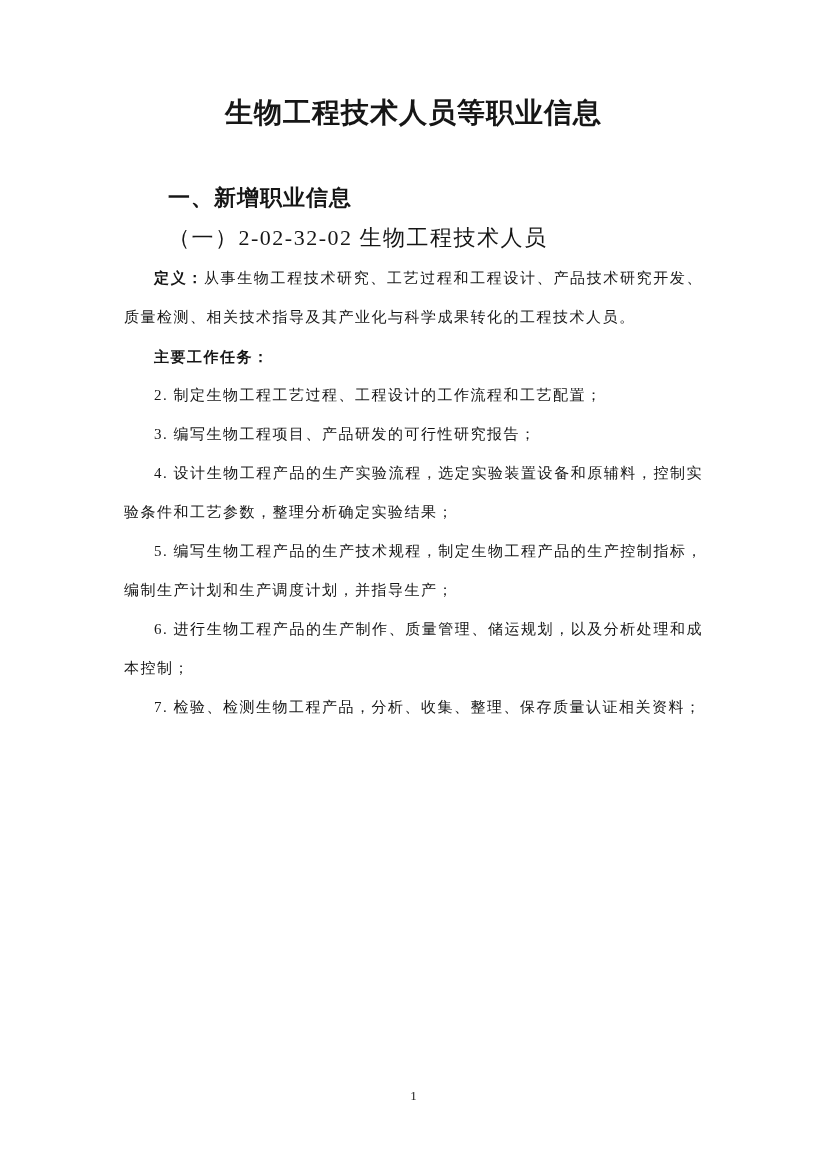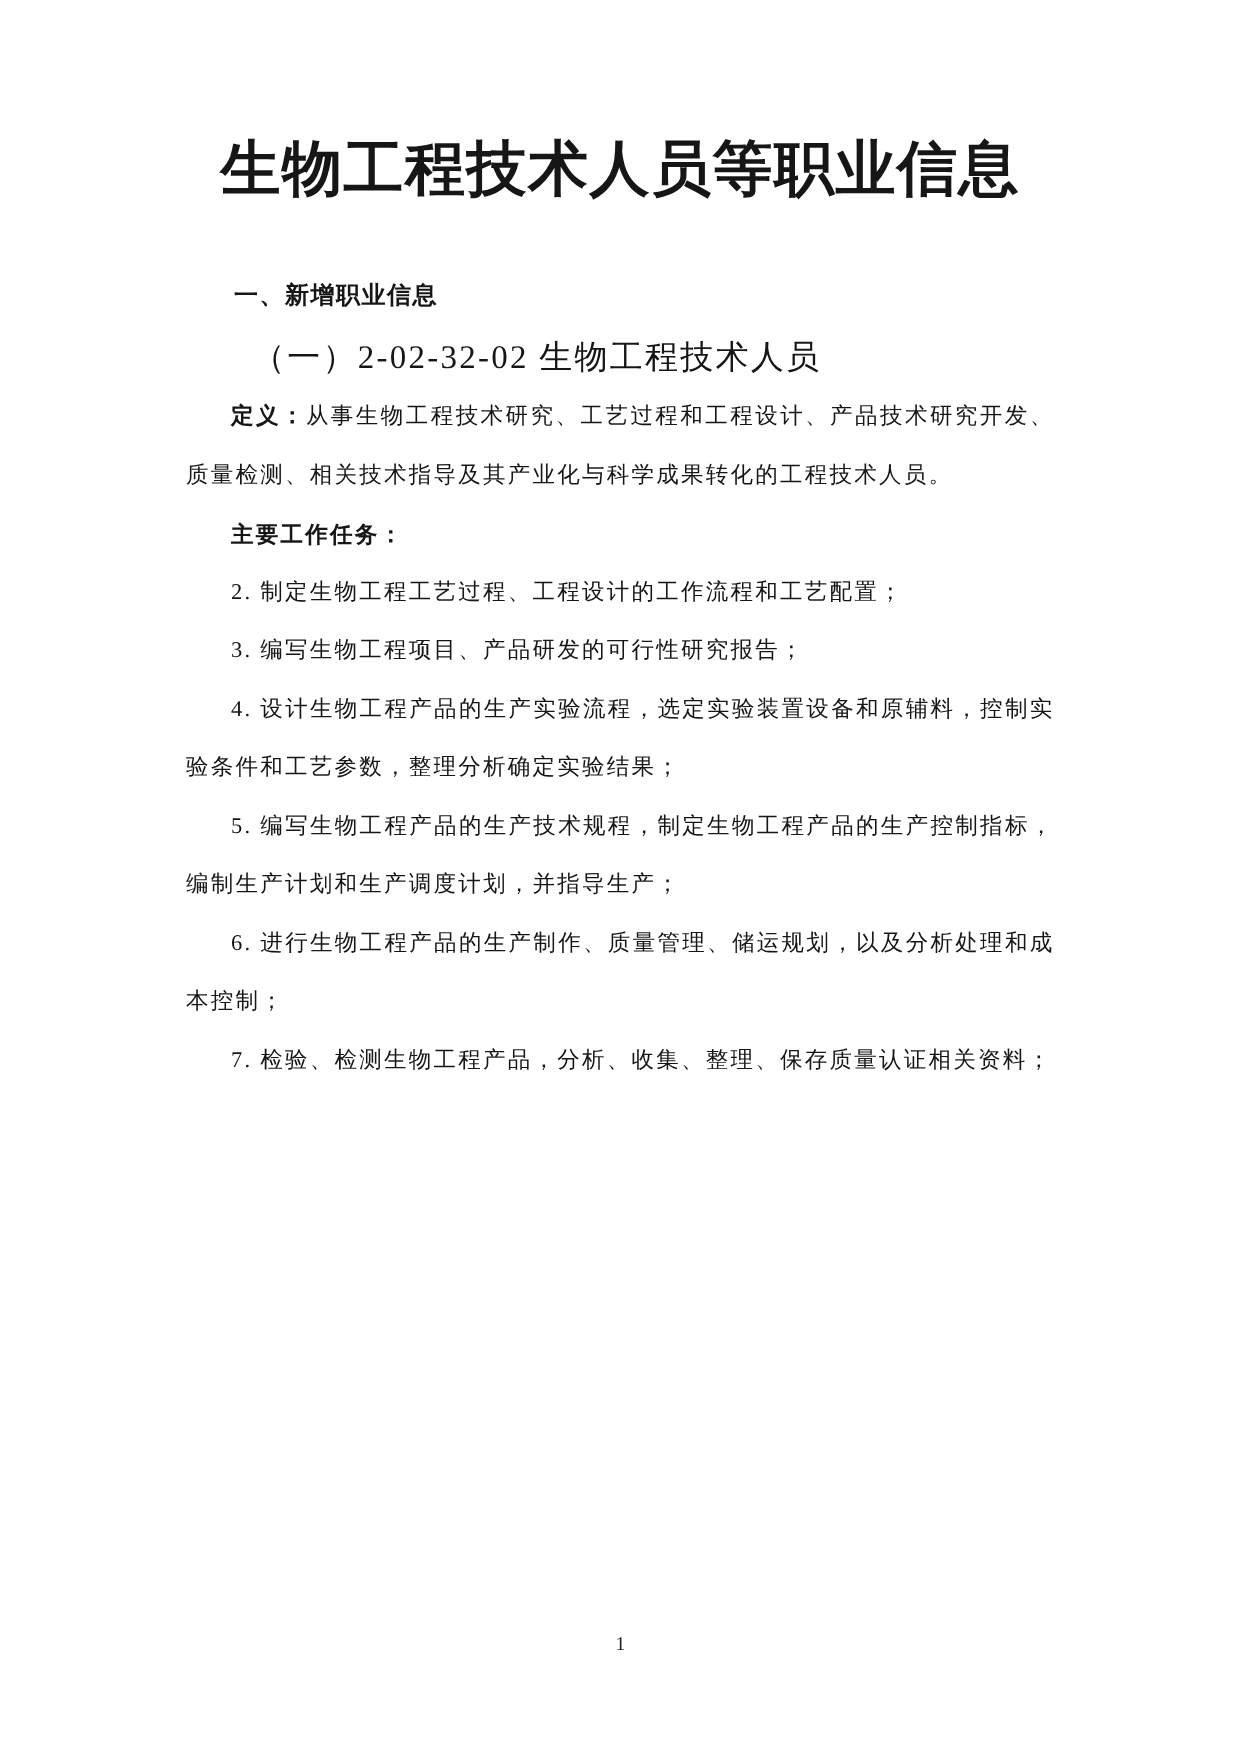--- a/index.html
+++ b/index.html
@@ -16,31 +16,31 @@
     color: #161616;
     box-sizing: border-box;
     padding: 92px 124px 0 124px;
     overflow: hidden;
     font-family: "Liberation Serif", "DejaVu Serif", serif;
   }
   .doc-title {
     margin: 0 0 44px 0;
     font-family: "Liberation Sans", "DejaVu Sans", sans-serif;
     font-weight: bold;
-    font-size: 40px;
+    font-size: 28px;
     line-height: 42px;
     letter-spacing: 1px;
     text-align: center;
     white-space: nowrap;
   }
   .section-heading {
     margin: 0;
     font-family: "Liberation Sans", "DejaVu Sans", sans-serif;
     font-weight: bold;
-    font-size: 16px;
+    font-size: 22px;
     line-height: 40px;
     letter-spacing: 1px;
     text-indent: 2em;
   }
   .subsection-line {
     margin: 0;
     font-size: 22px;
     line-height: 40px;
     letter-spacing: 1.5px;
     text-indent: 2em;

